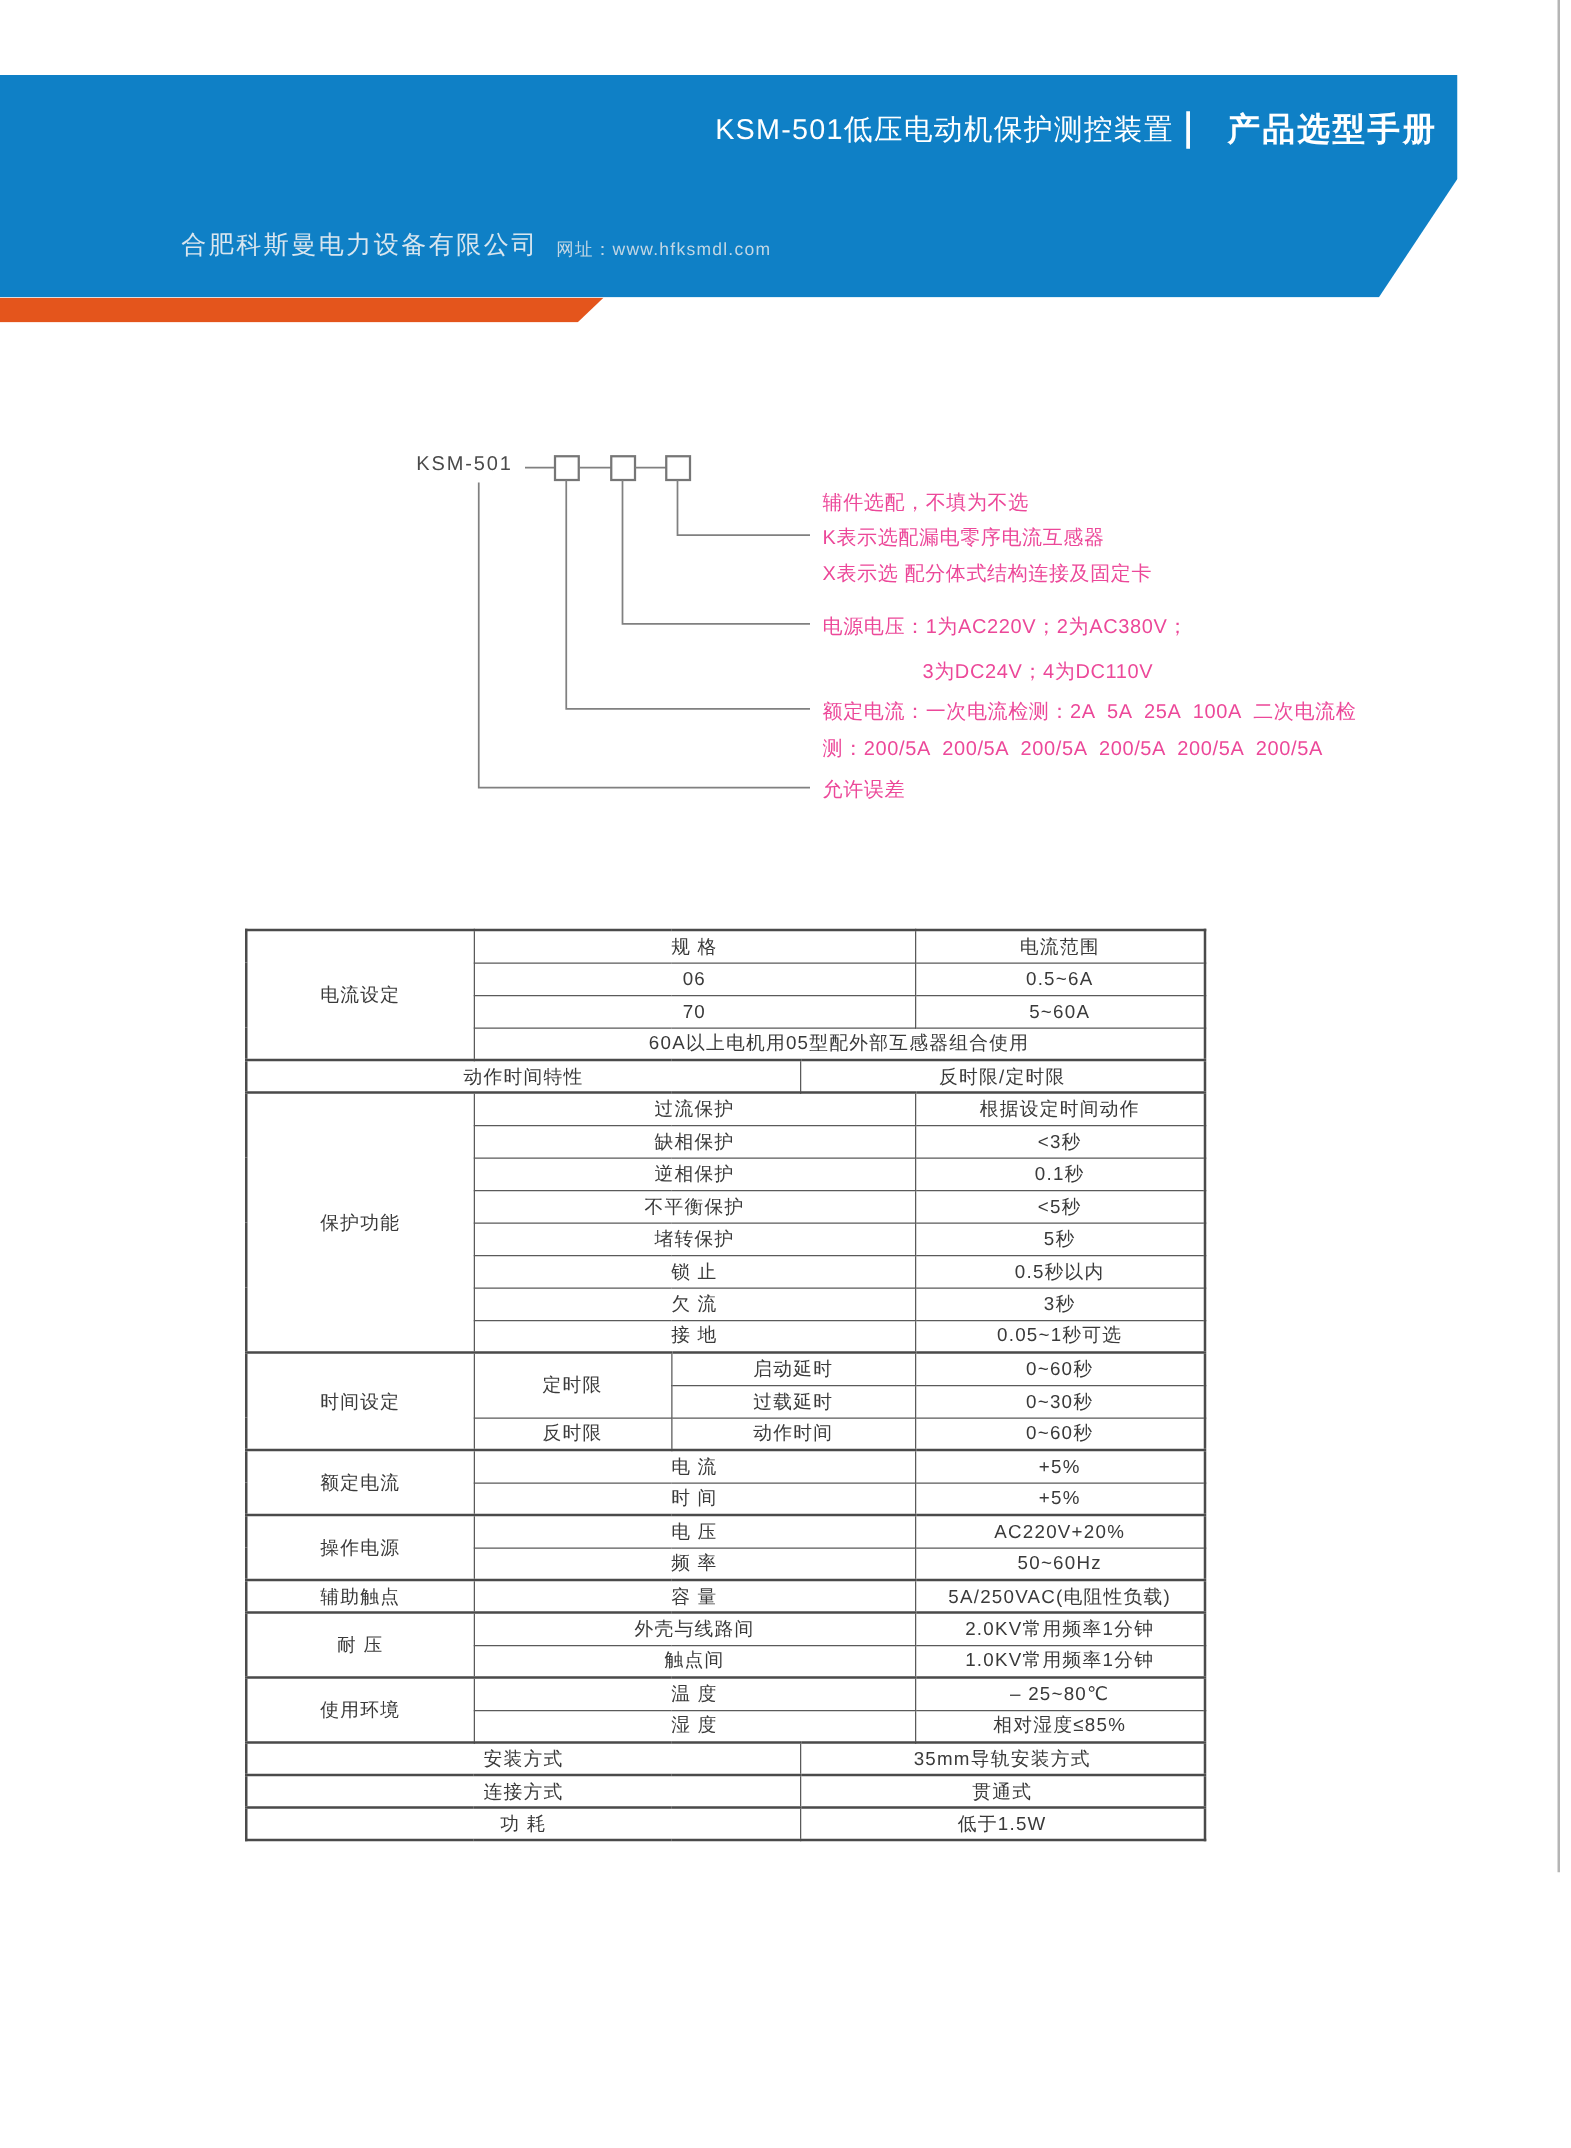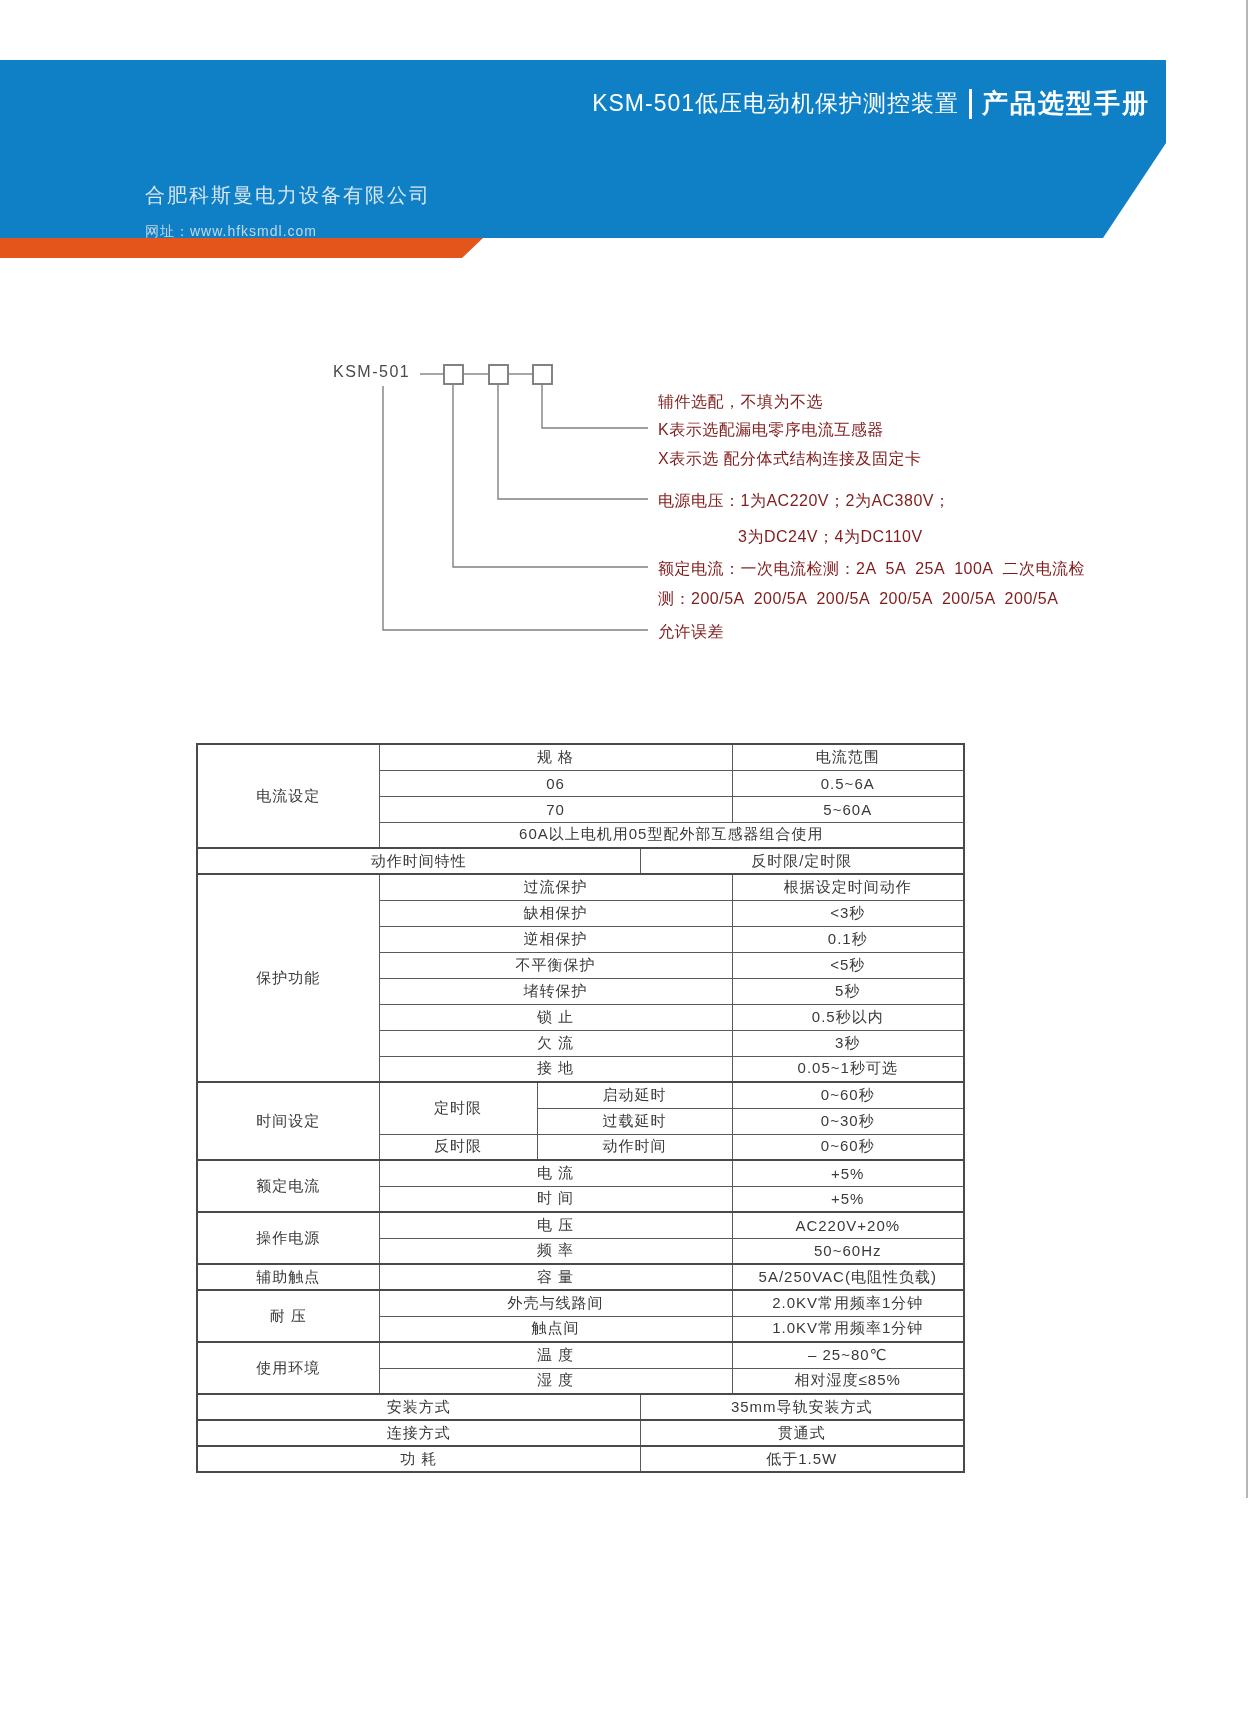--- a/index.html
+++ b/index.html
@@ -9,38 +9,38 @@
   *{margin:0;padding:0;box-sizing:border-box;}
   body{background:#fff;font-family:"Liberation Sans","DejaVu Sans",sans-serif;}
   #page{position:relative;width:1257px;height:1498px;background:#fff;overflow:hidden;}
 
   
   .hdr-band{position:absolute;left:0;top:60px;width:1257px;height:178px;background:var(--blue);
     clip-path:polygon(0 0,1166px 0,1166px 83px,1103px 178px,0 178px);}
   .hdr-title{position:absolute;top:26px;right:107px;display:flex;align-items:center;color:#fff;white-space:nowrap;}
   .hdr-title .t1{font-size:23px;letter-spacing:1px;}
   .hdr-title .tdiv{display:inline-block;width:3px;height:30px;background:#fff;margin:0 10px;}
-  .hdr-title .t2{font-size:26px;font-weight:bold;letter-spacing:2px;}
-  .hdr-co{position:absolute;left:145px;top:122px;display:flex;align-items:flex-start;gap:14px;white-space:nowrap;flex-direction:column;}
+  .hdr-title .t2{font-size:26px;font-weight:bold;letter-spacing:2px;margin-left:20px;}
+  .hdr-co{position:absolute;left:145px;top:122px;display:flex;align-items:flex-end;gap:14px;white-space:nowrap;}
   .hdr-co .co{font-size:20px;color:#d9e6ef;letter-spacing:2px;}
   .hdr-co .web{font-size:14px;color:#c3d6e4;letter-spacing:1px;}
   .orange-strip{position:absolute;left:0;top:238px;width:1257px;height:20px;background:var(--orange);
     clip-path:polygon(0 0,483px 0,462px 100%,0 100%);}
 
   
   .sec-head{position:absolute;font-size:27px;font-weight:bold;color:var(--hblue);letter-spacing:2px;white-space:nowrap;}
   .sec4{left:133px;top:311px;}
   .sec5{left:133px;top:693px;}
 
   
   .model-label{position:absolute;left:333px;top:363px;font-size:16px;color:#4a4a4a;letter-spacing:1.5px;text-align:center;}
   .diagram{position:absolute;left:330px;top:355px;}
   .diagram path,.diagram line{stroke:#808080;stroke-width:1.4;fill:none;}
   .diagram rect{stroke:#767676;stroke-width:1.8;fill:#fff;}
-  .anno{position:absolute;left:658px;font-size:16px;color:#7f1d1d;white-space:pre;letter-spacing:.5px;}
+  .anno{position:absolute;left:658px;font-size:16px;color:#ec4899;white-space:pre;letter-spacing:.5px;}
   .anno.indent{left:738px;}
 
   
   .spec{position:absolute;left:196px;top:743px;width:767px;border-collapse:collapse;table-layout:fixed;
     font-size:15px;color:var(--ink);}
   .spec td{border:1px solid var(--tthin);height:26px;text-align:center;vertical-align:middle;
     padding:0 4px;letter-spacing:1px;overflow:hidden;white-space:nowrap;}
   .spec{border:2px solid var(--tborder);}
   .spec tr.tk td{border-top:2px solid var(--tborder);}
 

